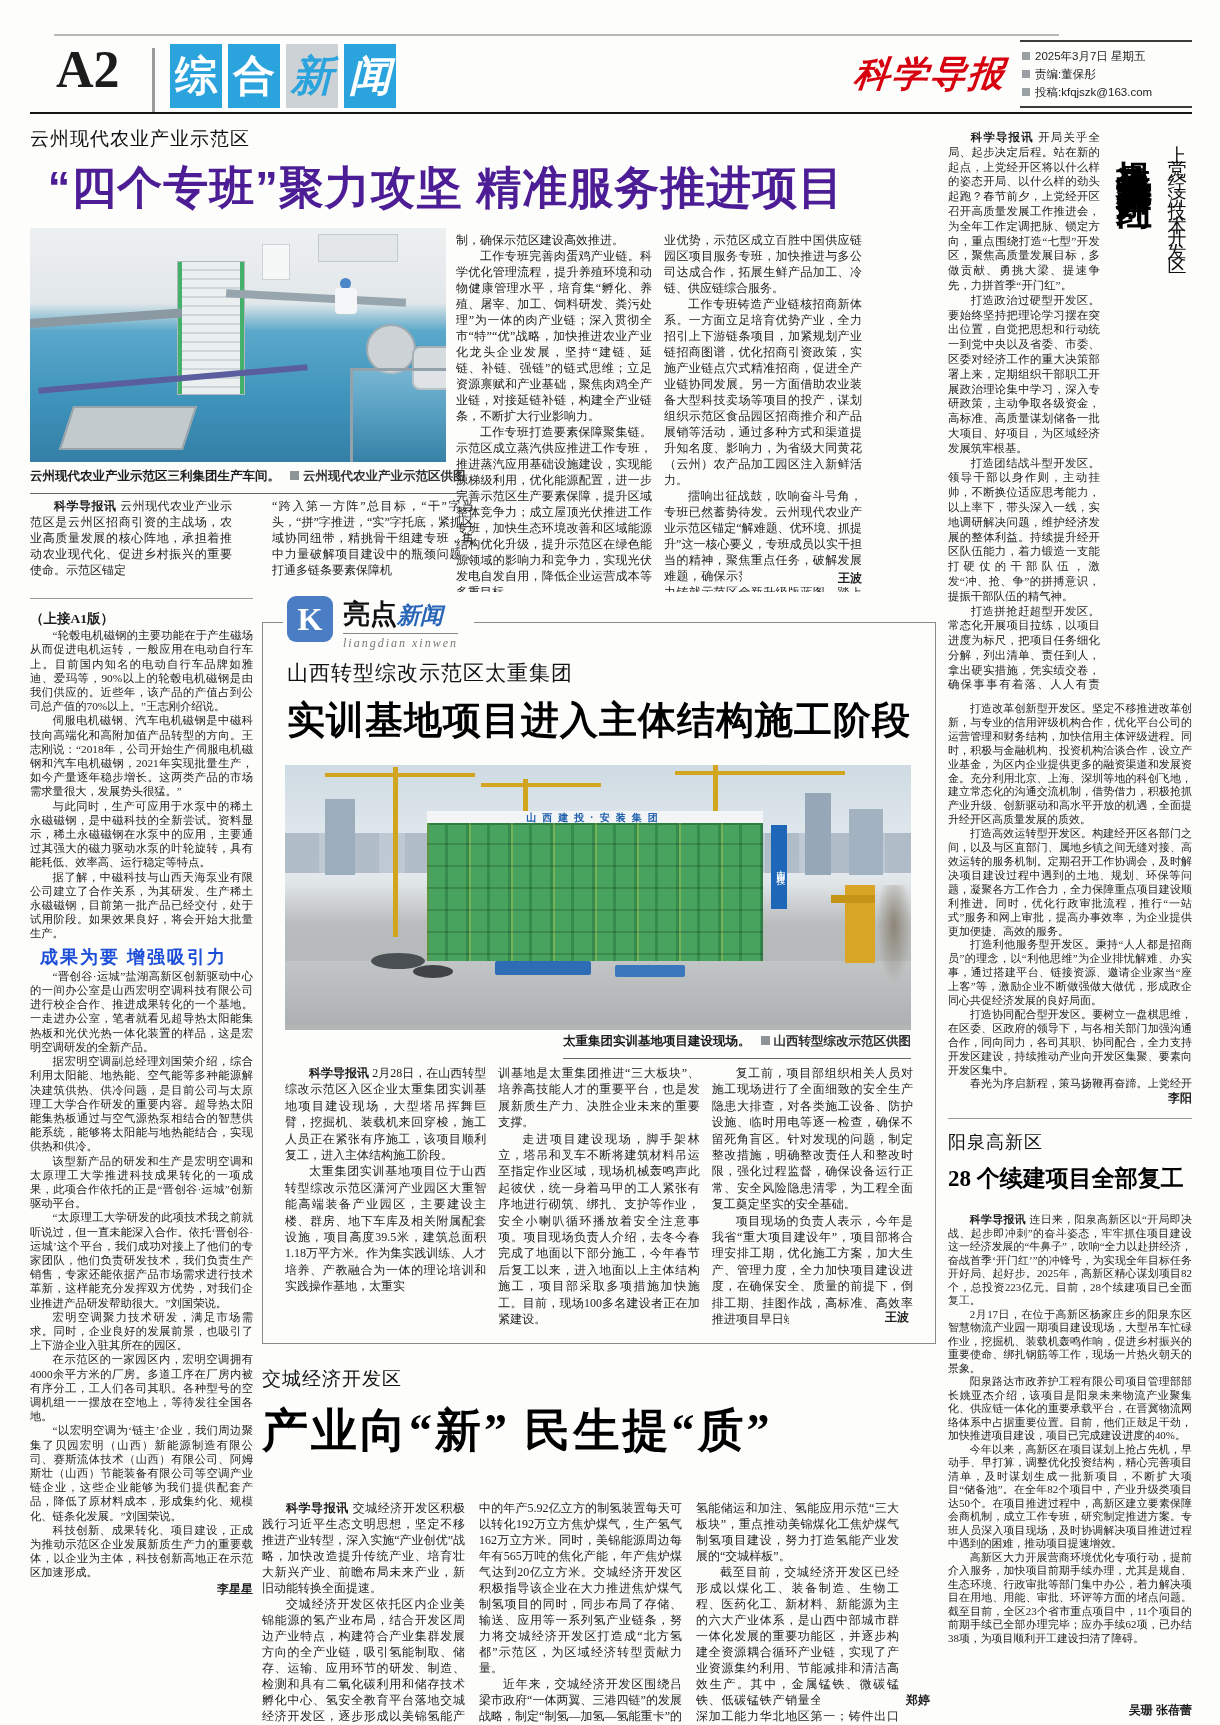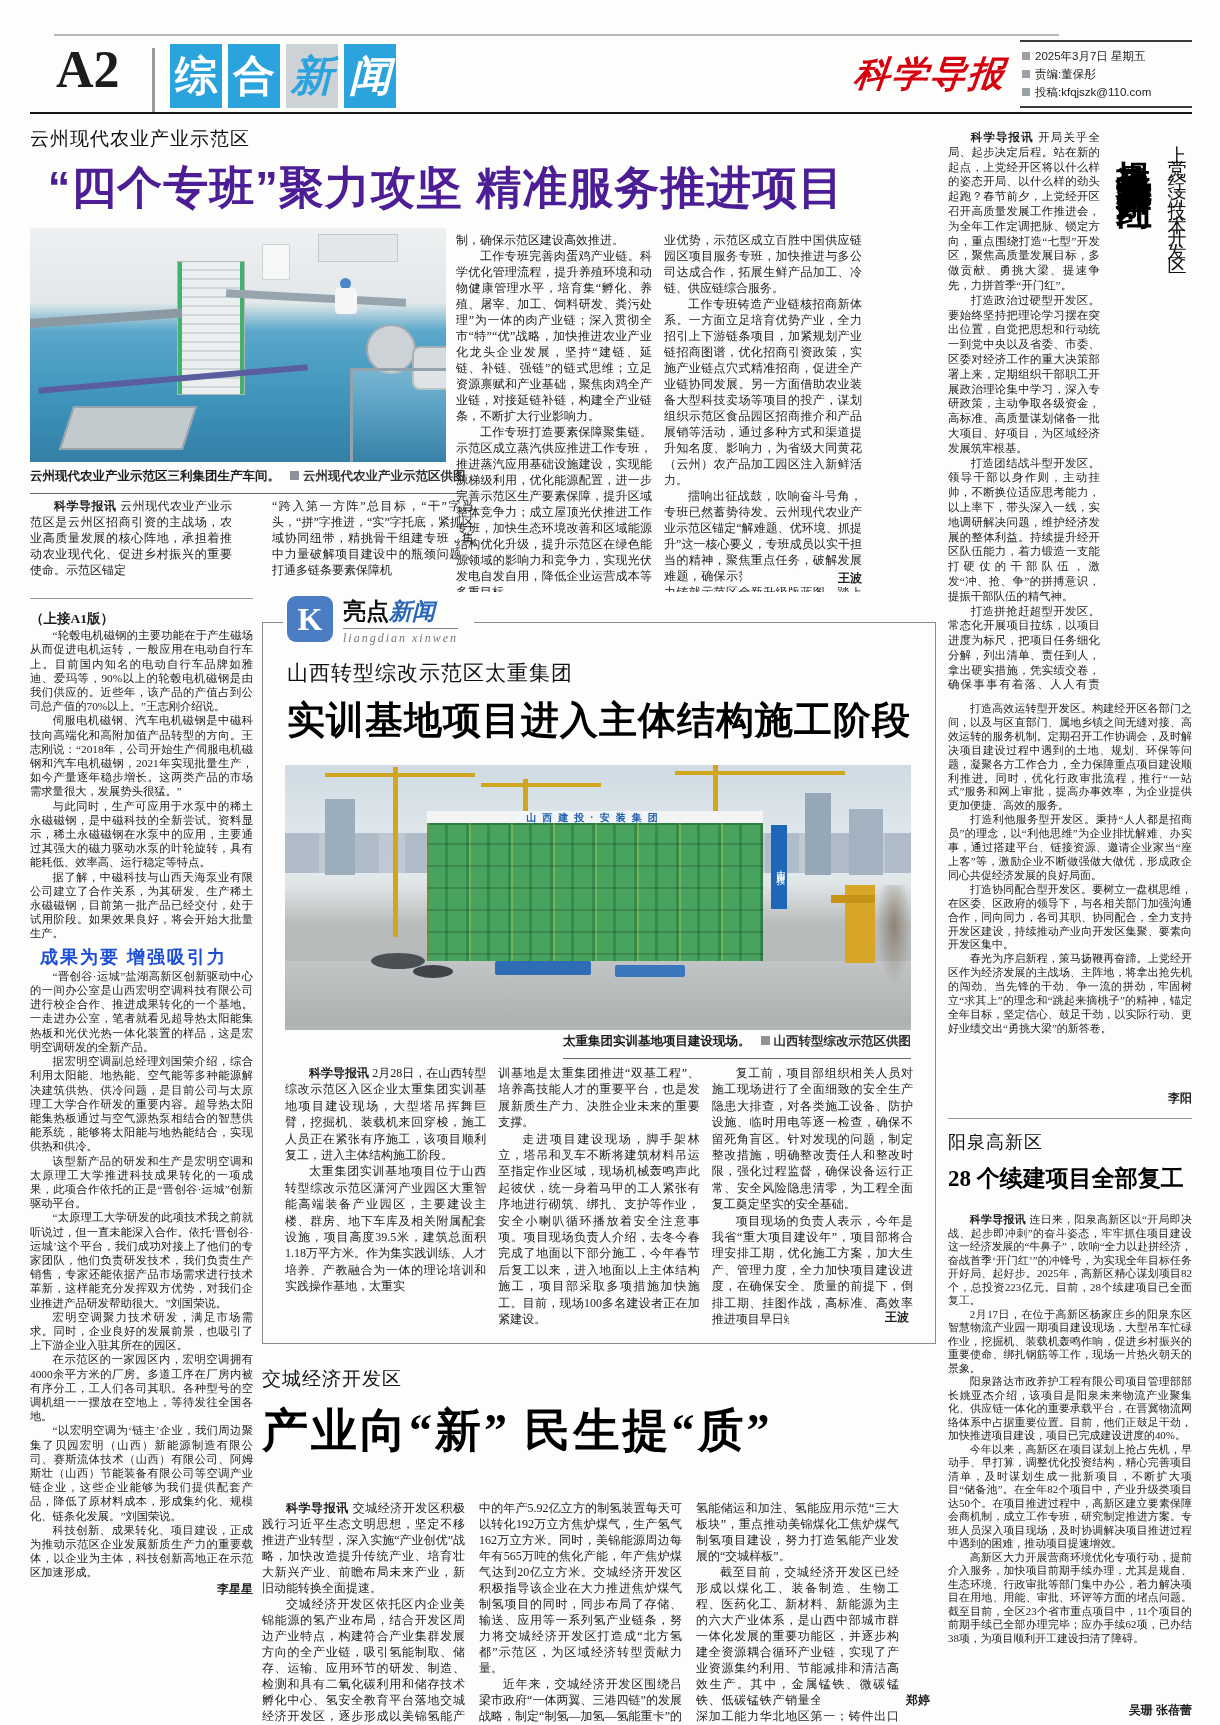--- a/index.html
+++ b/index.html
@@ -56,21 +56,21 @@
   .yz-c1{left:0;top:372px;width:202px;height:96px;}
   .yz-c2{left:242px;top:372px;width:202px;height:96px;}
   .yz-c3{left:426px;top:106px;width:196px;height:360px;}
   .yz-c4{left:634px;top:106px;width:198px;height:360px;}
   .yz-byline{position:absolute;right:0;top:444px;width:120px;background:#fdfdfc;}
   
   .hbox{position:absolute;left:262px;top:622px;width:672px;height:720px;border:1px solid #8a8a8a;}
   .badge{position:absolute;top:-27px;left:20px;background:#fdfdfc;padding:0 16px 0 4px;display:flex;align-items:flex-start;}
   .kicon{width:46px;height:46px;border-radius:9px;background:#4a7dc3;color:#fff;font-size:32px;line-height:46px;text-align:center;
          font-weight:bold;font-family:"Liberation Serif",serif;margin-right:10px;}
-  .badge-t1{font-size:23px;font-weight:bold;color:#101010;font-family:"Liberation Sans",sans-serif;}
+  .badge-t1{font-size:27px;font-weight:bold;color:#101010;font-family:"Liberation Sans",sans-serif;}
   .badge-t2{font-size:23px;font-weight:bold;font-style:italic;color:#2a66b8;font-family:"Liberation Serif",serif;}
   .badge-py{font-size:12px;font-style:italic;color:#777;letter-spacing:2px;border-top:1px solid #888;padding-top:2px;margin-top:1px;}
   .hbox .kicker{margin:36px 0 0 24px;font-size:21px;}
   .hbox .headline{margin:8px 0 0 24px;font-family:"Liberation Sans",sans-serif;font-weight:900;font-size:38px;letter-spacing:1px;color:#000;}
   .photo2{position:absolute;left:22px;top:142px;width:626px;height:265px;overflow:hidden;
           background:linear-gradient(180deg,#cfdae2 0%,#e6edf1 38%,#dfe4e6 45%,#b9bcbc 60%,#b3b6b7 100%);}
   .p2-sky{position:absolute;left:0;top:68px;width:100%;height:40px;
           background:repeating-linear-gradient(90deg,#a7b5c2 0 34px,#b7c3ce 34px 60px);opacity:.85;}
   .p2-t1{position:absolute;left:40px;top:34px;width:30px;height:76px;background:#9cadbc;}
   .p2-t2{position:absolute;left:520px;top:28px;width:26px;height:82px;background:#96a8b8;}
@@ -143,21 +143,21 @@
     <div class="secboxes">
       <div class="secbox">综</div>
       <div class="secbox">合</div>
       <div class="secbox alt script">新</div>
       <div class="secbox script">闻</div>
     </div>
     <div class="masthead">科学导报</div>
     <div class="hdr-info">
       <div><span class="sq"></span><span>2025年3月7日 星期五</span></div>
       <div><span class="sq"></span><span>责编:董保彤</span></div>
-      <div><span class="sq"></span><span>投稿:kfqjszk@110.com</span></div>
+      <div><span class="sq"></span><span>投稿:kfqjszk@163.com</span></div>
     </div>
   </div>
   <div class="hdr-black"></div>
 
   <section class="a-yunzhou">
     <div class="kicker">云州现代农业产业示范区</div>
     <h1 class="headline">“四个专班”聚力攻坚  精准服务推进项目</h1>
     <div class="photo1">
       <i class="p1-hvac"></i>
       <i class="p1-paper"></i>
@@ -232,21 +232,21 @@
     </div>
     <div class="caption">
       <span class="cap-main"><span>太重集团实训基地项目建设现场。</span><span class="sqc"></span><span class="credit">山西转型综改示范区供图</span></span>
     </div>
     <div class="hb-cols">
       <div class="hb-col">
           <p class="para"><b class="lead">科学导报讯 </b>2月28日，在山西转型综改示范区入区企业太重集团实训基地项目建设现场，大型塔吊挥舞巨臂，挖掘机、装载机来回穿梭，施工人员正在紧张有序施工，该项目顺利复工，进入主体结构施工阶段。</p>
           <p class="para">太重集团实训基地项目位于山西转型综改示范区潇河产业园区大重智能高端装备产业园区，主要建设主楼、群房、地下车库及相关附属配套设施，项目高度39.5米，建筑总面积1.18万平方米。作为集实践训练、人才培养、产教融合为一体的理论培训和实践操作基地，太重实</p>
         </div>
       <div class="hb-col">
-          <p class="para cont">训基地是太重集团推进“双基工程”、培养高技能人才的重要平台，也是发展新质生产力、决胜企业未来的重要支撑。</p>
+          <p class="para cont">训基地是太重集团推进“三大板块”、培养高技能人才的重要平台，也是发展新质生产力、决胜企业未来的重要支撑。</p>
           <p class="para">走进项目建设现场，脚手架林立，塔吊和叉车不断将建筑材料吊运至指定作业区域，现场机械轰鸣声此起彼伏，统一身着马甲的工人紧张有序地进行砌筑、绑扎、支护等作业，安全小喇叭循环播放着安全注意事项。项目现场负责人介绍，去冬今春完成了地面以下部分施工，今年春节后复工以来，进入地面以上主体结构施工，项目部采取多项措施加快施工。目前，现场100多名建设者正在加紧建设。</p>
         </div>
       <div class="hb-col">
           <p class="para">复工前，项目部组织相关人员对施工现场进行了全面细致的安全生产隐患大排查，对各类施工设备、防护设施、临时用电等逐一检查，确保不留死角盲区。针对发现的问题，制定整改措施，明确整改责任人和整改时限，强化过程监督，确保设备运行正常、安全风险隐患清零，为工程全面复工奠定坚实的安全基础。</p>
           <p class="para">项目现场的负责人表示，今年是我省“重大项目建设年”，项目部将合理安排工期，优化施工方案，加大生产、管理力度，全力加快项目建设进度，在确保安全、质量的前提下，倒排工期、挂图作战，高标准、高效率推进项目早日竣工投运。</p>
         </div>
     </div>
     <div class="byline hb-byline">王波</div>
   </section>
 
@@ -295,20 +295,21 @@
   <section class="a-shangdang">
     <div class="sd-narrow">
         <p class="para"><b class="lead">科学导报讯 </b>开局关乎全局、起步决定后程。站在新的起点，上党经开区将以什么样的姿态开局、以什么样的劲头起跑？春节前夕，上党经开区召开高质量发展工作推进会，为全年工作定调把脉、锁定方向，重点围绕打造“七型”开发区，聚焦高质量发展目标，多做贡献、勇挑大梁、提速争先，力拼首季“开门红”。</p>
         <p class="para">打造政治过硬型开发区。要始终坚持把理论学习摆在突出位置，自觉把思想和行动统一到党中央以及省委、市委、区委对经济工作的重大决策部署上来，定期组织干部职工开展政治理论集中学习，深入专研政策，主动争取各级资金，高标准、高质量谋划储备一批大项目、好项目，为区域经济发展筑牢根基。</p>
         <p class="para">打造团结战斗型开发区。领导干部以身作则，主动挂帅，不断换位适应思考能力，以上率下，带头深入一线，实地调研解决问题，维护经济发展的整体利益。持续提升经开区队伍能力，着力锻造一支能打硬仗的干部队伍，激发“冲、抢、争”的拼搏意识，提振干部队伍的精气神。</p>
         <p class="para">打造拼抢赶超型开发区。常态化开展项目拉练，以项目进度为标尺，把项目任务细化分解，列出清单、责任到人，拿出硬实措施，凭实绩交卷，确保事事有着落、人人有责任，抢抓机遇，高质高效推进重大项目建设。</p>
       </div>
     <div class="sd-headline">提速争先力拼首季『开门红』</div>
     <div class="sd-kicker">上党经济技术开发区</div>
     <div class="sd-full">
+        <p class="para">打造改革创新型开发区。坚定不移推进改革创新，与专业的信用评级机构合作，优化平台公司的运营管理和财务结构，加快信用主体评级进程。同时，积极与金融机构、投资机构洽谈合作，设立产业基金，为区内企业提供更多的融资渠道和发展资金。充分利用北京、上海、深圳等地的科创飞地，建立常态化的沟通交流机制，借势借力，积极抢抓产业升级、创新驱动和高水平开放的机遇，全面提升经开区高质量发展的质效。</p>
         <p class="para">打造高效运转型开发区。构建经开区各部门之间，以及与区直部门、属地乡镇之间无缝对接、高效运转的服务机制。定期召开工作协调会，及时解决项目建设过程中遇到的土地、规划、环保等问题，凝聚各方工作合力，全力保障重点项目建设顺利推进。同时，优化行政审批流程，推行“一站式”服务和网上审批，提高办事效率，为企业提供更加便捷、高效的服务。</p>
         <p class="para">打造利他服务型开发区。秉持“人人都是招商员”的理念，以“利他思维”为企业排忧解难、办实事，通过搭建平台、链接资源、邀请企业家当“座上客”等，激励企业不断做强做大做优，形成政企同心共促经济发展的良好局面。</p>
         <p class="para">打造协同配合型开发区。要树立一盘棋思维，在区委、区政府的领导下，与各相关部门加强沟通合作，同向同力，各司其职、协同配合，全力支持开发区建设，持续推动产业向开发区集聚、要素向开发区集中。</p>
         <p class="para">春光为序启新程，策马扬鞭再奋蹄。上党经开区作为经济发展的主战场、主阵地，将拿出抢先机的闯劲、当先锋的干劲、争一流的拼劲，牢固树立“求其上”的理念和“跳起来摘桃子”的精神，锚定全年目标，坚定信心、鼓足干劲，以实际行动、更好业绩交出“勇挑大梁”的新答卷。</p>
       </div>
     <div class="byline sd-byline">李阳</div>
     <div class="sd-divider"></div>
   </section>
 
   <section class="a-yangquan">

